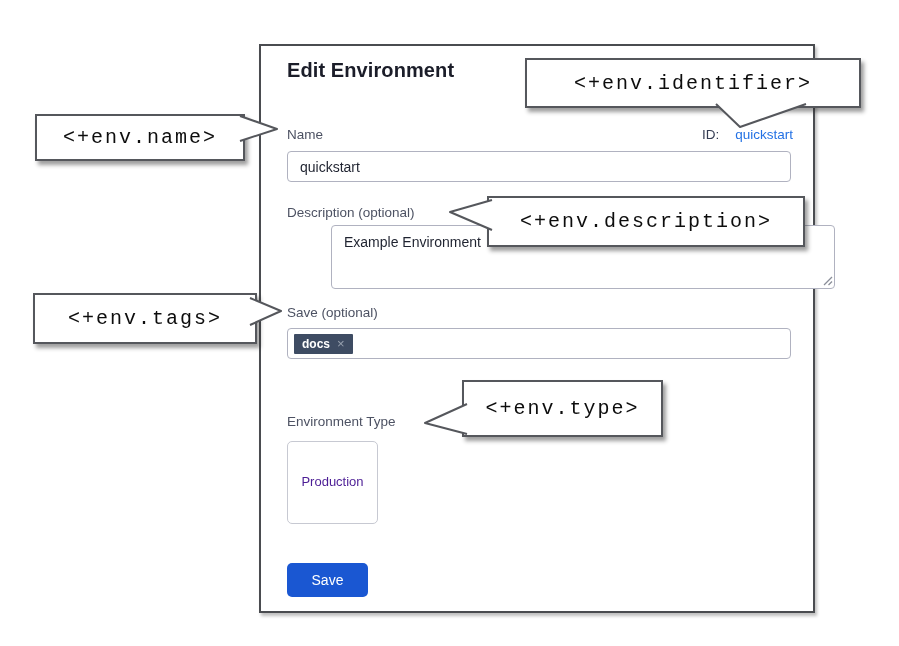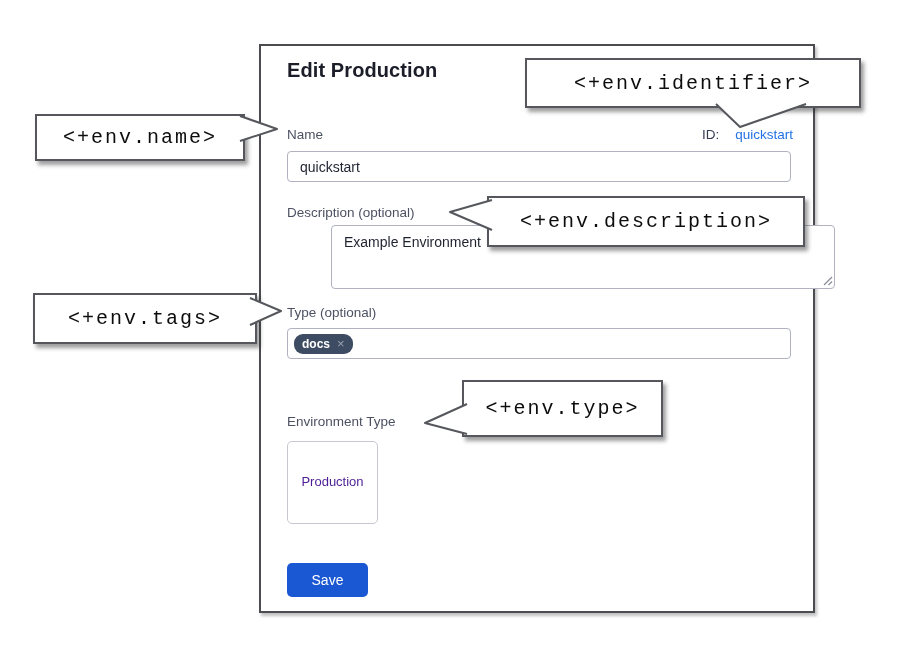--- a/index.html
+++ b/index.html
@@ -62,21 +62,21 @@
     position: absolute; left: 26px; top: 282px; width: 504px; height: 31px;
     box-sizing: border-box;
     border: 1px solid #b0b2c0; border-radius: 4px;
     display: flex; align-items: center; padding: 0 6px; background: #fff;
     cursor: text;
   }
   .chip {
     display: inline-flex; align-items: center; gap: 7px;
     background: #3e4c63; color: #ffffff;
     font-size: 12px; font-weight: 700;
-    padding: 3px 8px; border-radius: 9px; line-height: 14px;
+    padding: 3px 8px; border-radius: 1px; line-height: 14px;
   }
   .chip-x { color: #97a1af; font-weight: 400; font-size: 13px; cursor: pointer; }
 
   .type-card {
     position: absolute; box-sizing: border-box;
     display: flex; align-items: center; justify-content: center;
     text-align: center; border-radius: 5px; background: #fff;
     font-size: 13px; color: #4c1d95; line-height: 1.4; cursor: pointer;
   }
   .type-card.unselected {
@@ -121,39 +121,39 @@
   }
   .tails path { fill: #ffffff; stroke: #55575c; stroke-width: 2; stroke-linejoin: round; }
 </style>
 </head>
 <body>
 
 <div class="stage">
 
   <div class="modal">
 
-    <div class="dialog-title">Edit Production</div>
+    <div class="dialog-title">Edit Environment</div>
 
     <div class="field-label" style="top:81px;">Name</div>
     <div class="id-row">
       <span class="id-label">ID:</span>
       <a href="#">quickstart</a>
     </div>
     <input class="text-input" style="top: 105px;" type="text" value="quickstart">
 
     <div class="field-label" style="top:159px;">Description (optional)</div>
     <div class="ta-wrap">
       <textarea style="">Example Environment</textarea>
       <svg class="resize-icon" width="11" height="11" viewBox="0 0 11 11">
         <line x1="10" y1="2" x2="2" y2="10" stroke="#8a8d98" stroke-width="1.3"></line>
         <line x1="10" y1="6.5" x2="6.5" y2="10" stroke="#8a8d98" stroke-width="1.3"></line>
       </svg>
     </div>
 
-    <div class="field-label" style="top:259px;">Type (optional)</div>
+    <div class="field-label" style="top:259px;">Save (optional)</div>
     <div class="tags-box">
       <span class="chip">
         <span>docs</span>
         <span class="chip-x">×</span>
       </span>
     </div>
 
     <div class="field-label" style="top:368px;">Environment Type</div>
 
     <div class="type-card unselected">

